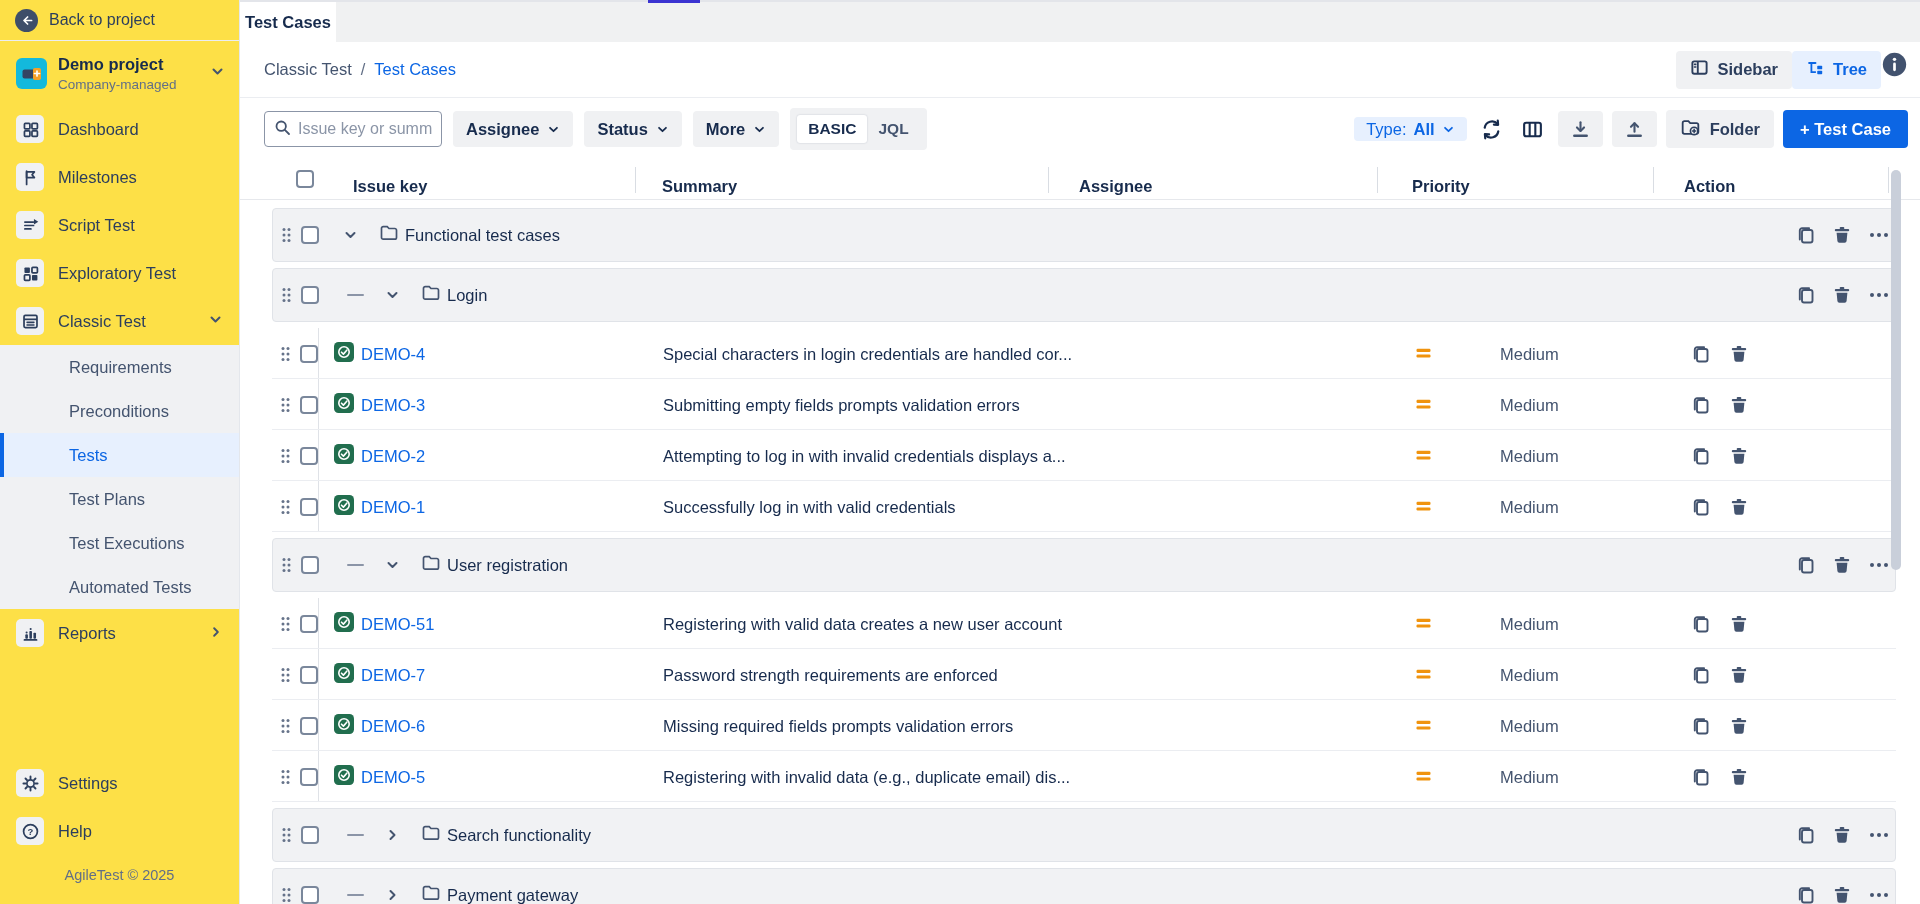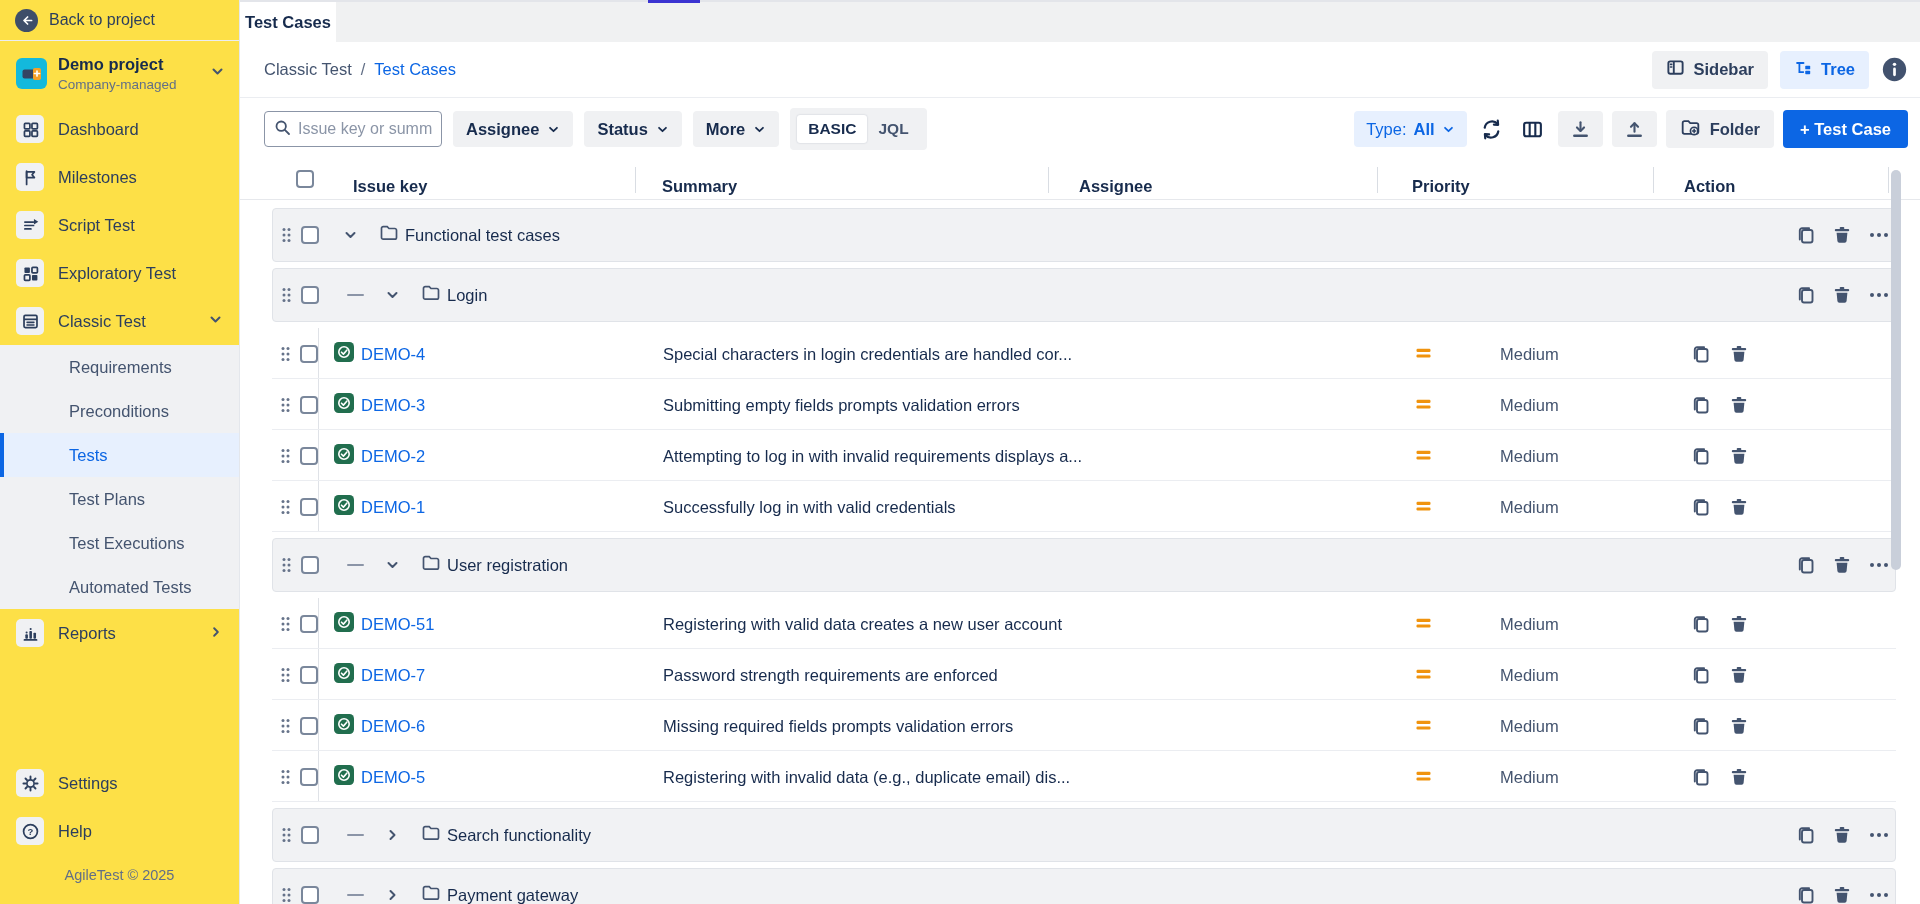--- a/index.html
+++ b/index.html
@@ -37,41 +37,41 @@
   .tabbar { height:42px; flex:none; background:#F0F1F2; position:relative; border-top:2px solid #E3E5EA; }
   .loading-strip { position:absolute; top:-2px; left:408px; width:52px; height:3px; background:#3B33D1; }
   .tab-active { position:absolute; left:0; top:0; bottom:0; width:96px; background:#fff;
     display:flex; align-items:center; justify-content:center; font-size:16.5px; font-weight:700; color:#172B4D; cursor:default; }
 
   .crumb-row { height:56px; flex:none; display:flex; align-items:center;
     padding:0 12px 0 24px; border-bottom:1px solid #EBEDF1; }
   .crumb { font-size:16.5px; color:#44546F; cursor:pointer; }
   .crumb.current { color:#0C66E4; }
   .crumb-sep { margin:0 9px; color:#626F86; font-size:16.5px; }
-  .crumb-actions { margin-left:auto; display:flex; align-items:center; gap:12px; }
+  .crumb-actions { margin-left:auto; display:flex; }
   .btn-gray, .btn-blue-light { height:38px; padding:0 14px; border-radius:4px;
     display:inline-flex; align-items:center; gap:9px; font-size:16.5px; font-weight:600; cursor:pointer; }
   .btn-gray { background:#F0F1F3; color:#2C3E5D; }
   .btn-blue-light { background:#E7F0FE; color:#0C66E4; }
   .info-btn { width:27px; height:27px; display:flex; align-items:center; justify-content:center; cursor:pointer; }
 
   .toolbar { height:62px; flex:none; display:flex; align-items:center; gap:11px; padding:0 12px 0 24px; }
   .search-box { width:178px; height:36px; border:1.5px solid #8B95A7; border-radius:4px;
     display:flex; align-items:center; gap:7px; padding:0 9px; background:#fff; }
   .search-box input { border:none; outline:none; flex:1; min-width:0; font-size:16px;
     font-family:"Liberation Sans", sans-serif; color:#172B4D; background:transparent; }
   .search-box input::placeholder { color:#8B95A7; }
   .dd-btn { height:36px; padding:0 13px; background:#F0F1F3; border-radius:4px;
     display:inline-flex; align-items:center; gap:8px; font-size:16.5px; font-weight:600; color:#172B4D; cursor:pointer; }
   .seg { background:#F0F1F3; border-radius:4px; padding:7px; display:flex; align-items:center; }
   .seg-btn { padding:5px 11px; font-size:15.5px; font-weight:600; border-radius:3px; cursor:pointer; }
   .seg-on  { background:#fff; color:#172B4D; box-shadow:0 0 2px rgba(9,30,66,.2); }
   .seg-off { color:#44546F; }
   .toolbar-right { margin-left:auto; display:flex; align-items:center; gap:9px; }
-  .type-btn { height:36px; background:#E7F0FE; border-radius:4px; color:#0C66E4;
+  .type-btn { height:24px; background:#E7F0FE; border-radius:4px; color:#0C66E4;
     display:inline-flex; align-items:center; gap:7px; padding:0 12px; font-size:16.5px; cursor:pointer; }
   .type-val { font-weight:700; }
   .icon-plain { width:32px; height:34px; display:flex; align-items:center; justify-content:center; cursor:pointer; }
   .icon-btn-gray { width:45px; height:36px; background:#F0F1F3; border-radius:4px;
     display:flex; align-items:center; justify-content:center; cursor:pointer; }
   .primary-btn { height:38px; background:#0C66E4; color:#fff; border-radius:4px;
     padding:0 17px; font-size:16.5px; font-weight:600; display:inline-flex; align-items:center; cursor:pointer; }
 
   
   .thead { height:40px; flex:none; position:relative; border-bottom:1px solid #E6E8EC; }
@@ -632,21 +632,21 @@
     </span>
     <span class="cb"></span>
     <span class="tico">
       <svg width="20" height="20" viewBox="0 0 20 20">
               <rect width="20" height="20" rx="4.5" fill="#216E4E"></rect>
               <circle cx="10" cy="10" r="5.2" fill="none" stroke="#fff" stroke-width="1.6"></circle>
               <path d="M7.5 10.2l1.9 1.9 3.4-3.9" fill="none" stroke="#fff" stroke-width="1.6" stroke-linecap="round" stroke-linejoin="round"></path>
             </svg>
     </span>
     <span class="keylink">DEMO-2</span>
-    <span class="summary">Attempting to log in with invalid requirements displays a...</span>
+    <span class="summary">Attempting to log in with invalid credentials displays a...</span>
     <span class="prio">
       <svg width="15" height="11" viewBox="0 0 15 11">
               <rect x="0.5" y="0.8" width="14" height="3.1" rx="1.2" fill="#F0930E"></rect>
               <rect x="0.5" y="6.4" width="14" height="3.1" rx="1.2" fill="#F0930E"></rect>
             </svg>
     </span>
     <span class="ptext">Medium</span>
     <span class="act a-copy">
       <svg width="22" height="22" viewBox="0 0 22 22">
               <rect x="7" y="6" width="10.5" height="12.5" rx="2" fill="none" stroke="#44546F" stroke-width="1.9"></rect>

